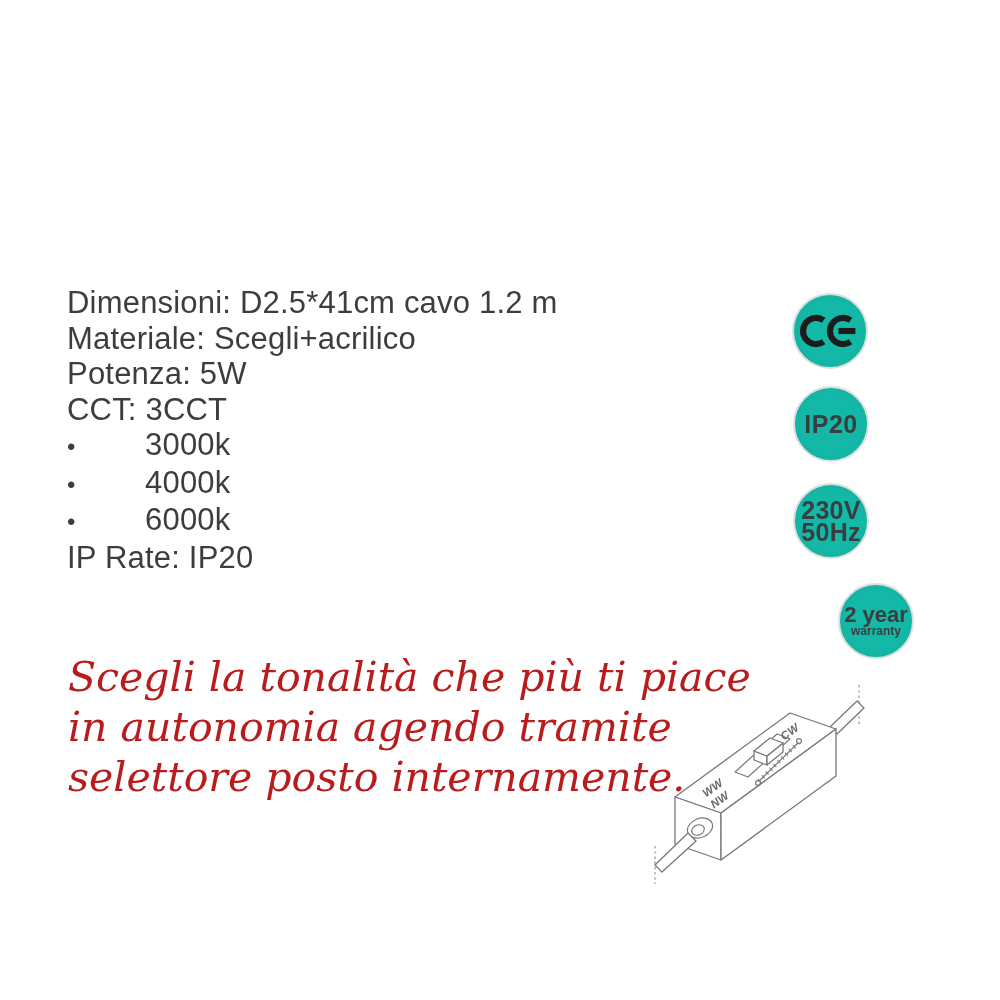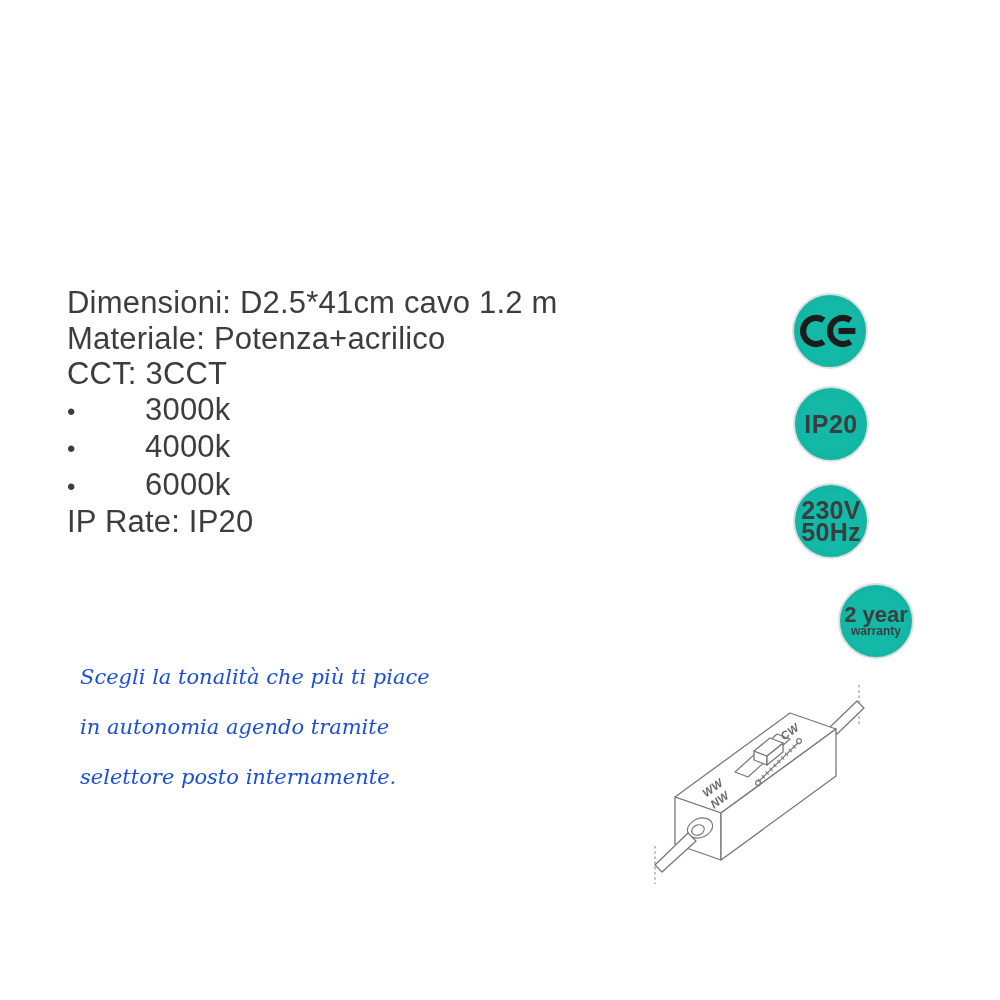--- a/index.html
+++ b/index.html
@@ -12,23 +12,23 @@
     position:absolute;left:67px;top:285px;
     font-size:31px;line-height:35.5px;color:#3d3d3d;
     letter-spacing:0.2px;white-space:nowrap;
   }
   .cct-row{display:flex;align-items:baseline;}
   .bullet{
     display:inline-block;width:78px;font-size:24px;color:#3d3d3d;
   }
   
   .description{
-    position:absolute;left:80px;top:652px;
+    position:absolute;left:68px;top:652px;
     font-family:"DejaVu Serif", serif;font-style:italic;
-    font-size:21px;line-height:50px;color:#1d4ed8;white-space:nowrap;
+    font-size:41px;line-height:50px;color:#b91c1c;white-space:nowrap;
   }
   
   .badge{
     position:absolute;width:76px;height:76px;border-radius:50%;
     border:2px solid #dedede;background:#14b8a6;
     box-shadow:inset 0 0 8px rgba(0,0,0,0.04);
     display:flex;flex-direction:column;align-items:center;justify-content:center;
     box-sizing:border-box;color:#3a3e41;text-align:center;
   }
   .badge-ce   {left:792px;top:293px;}
@@ -53,21 +53,22 @@
     font-size:11.5px;fill:#686868;letter-spacing:0.3px;
   }
 </style>
 </head>
 <body>
 
 <div class="page">
 
   <section class="specs">
     <div class="spec-line">Dimensioni: D2.5*41cm cavo 1.2 m</div>
-    <div class="spec-line">Materiale: Potenza+acrilico</div>
+    <div class="spec-line">Materiale: Scegli+acrilico</div>
+    <div class="spec-line">Potenza: 5W</div>
     <div class="spec-line">CCT: 3CCT</div>
     <div class="cct-row">
       <span class="bullet">•</span>
       <span class="cct-val">3000k</span>
     </div>
     <div class="cct-row">
       <span class="bullet">•</span>
       <span class="cct-val">4000k</span>
     </div>
     <div class="cct-row">

